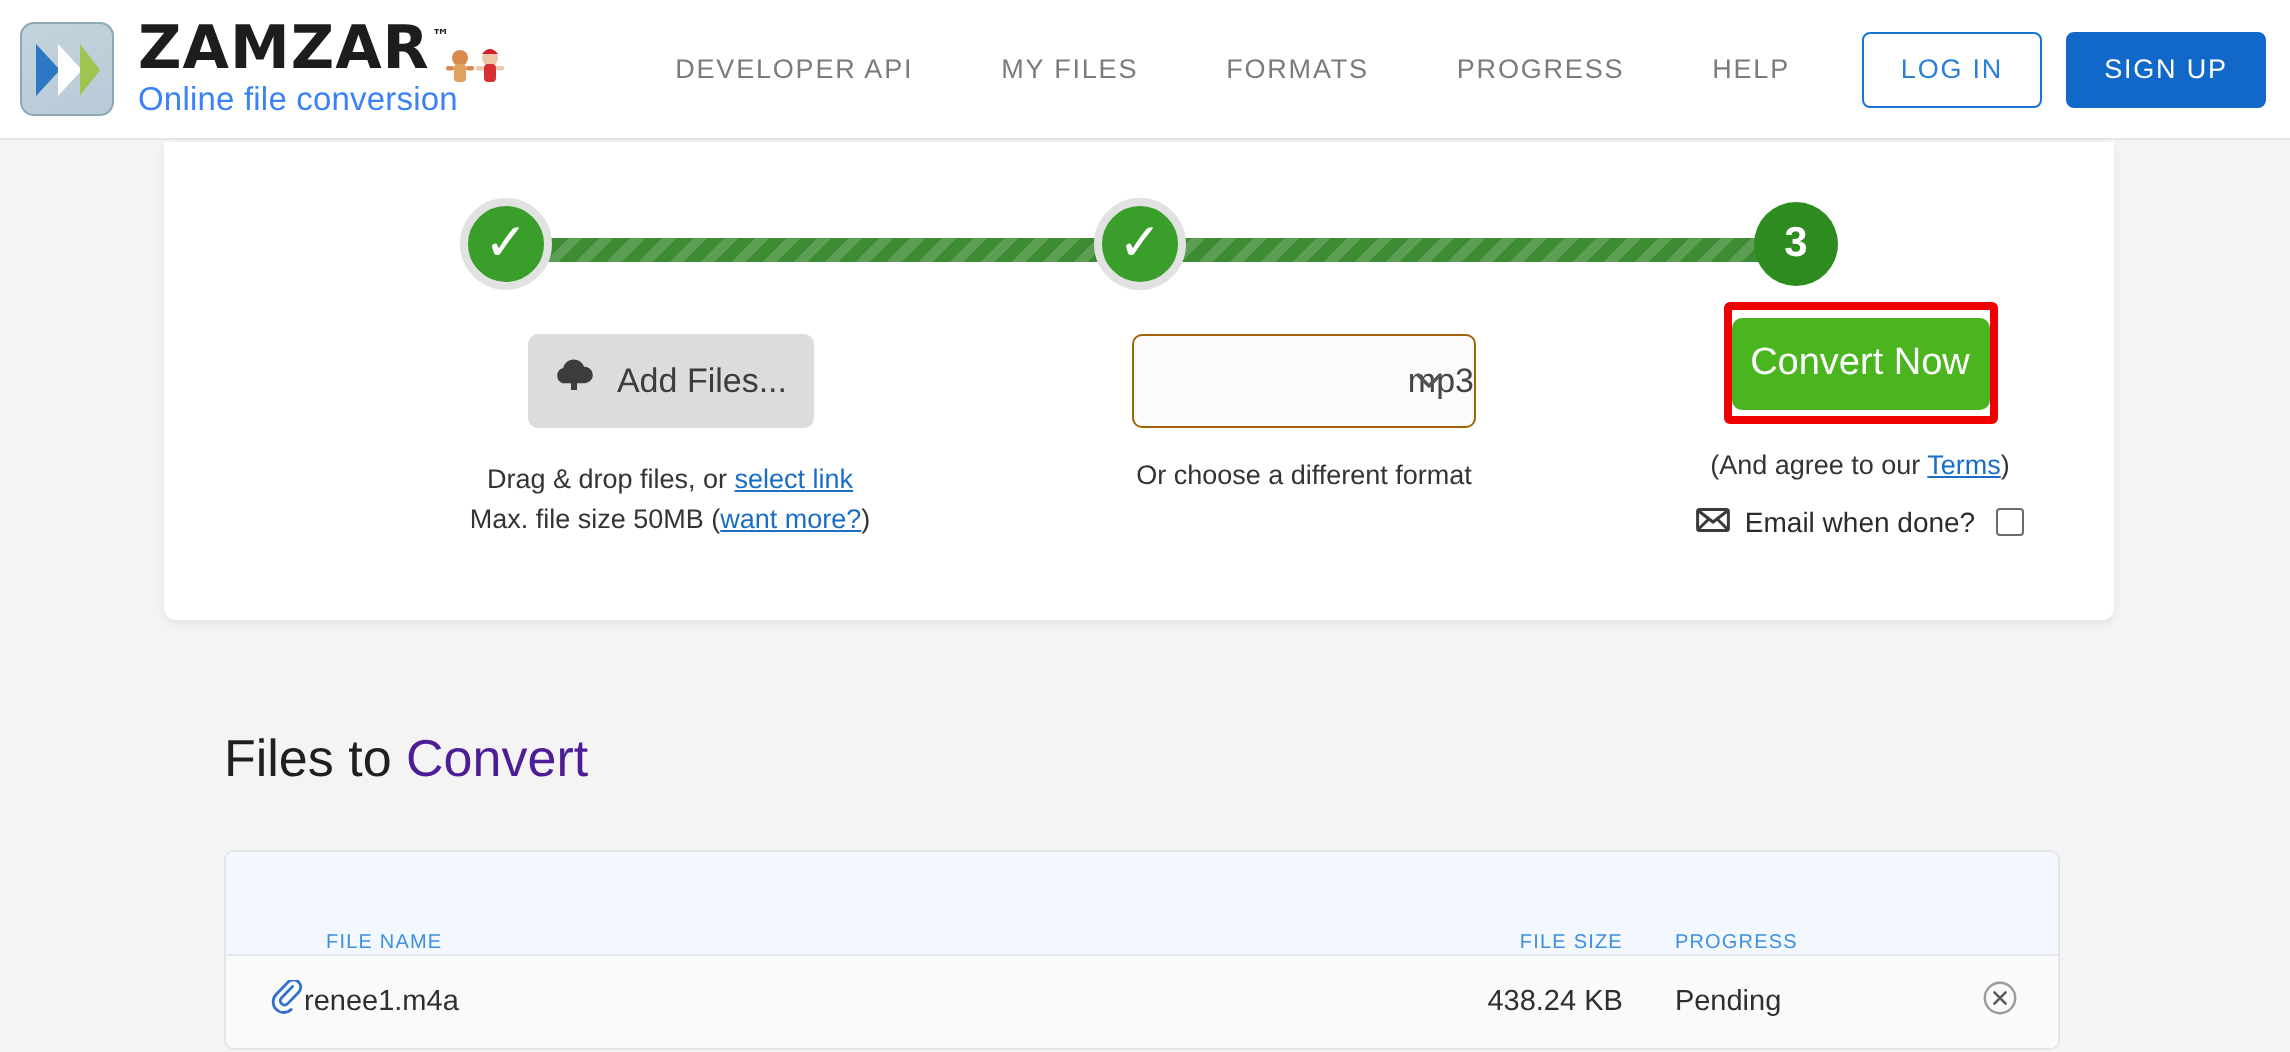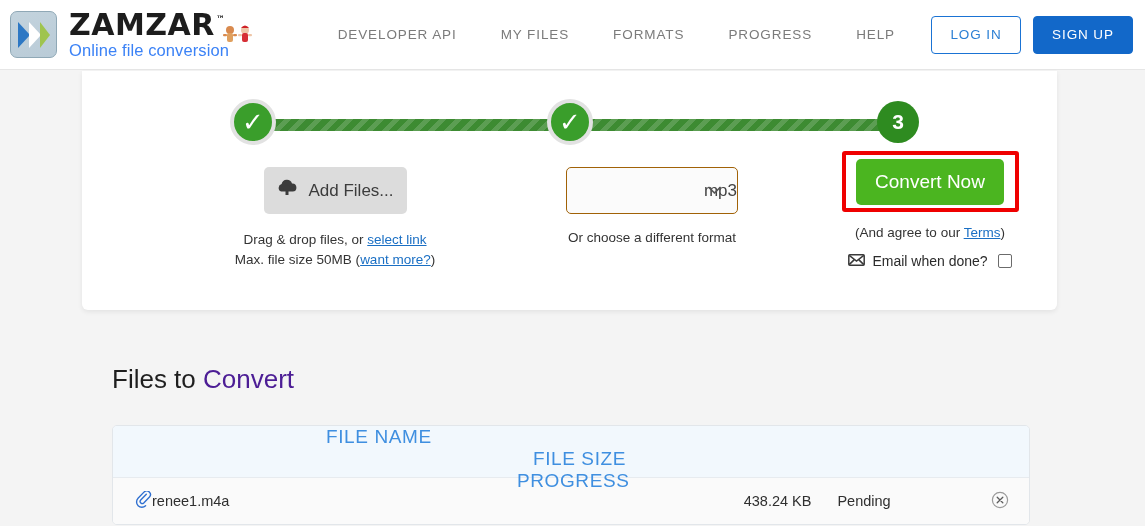--- a/index.html
+++ b/index.html
@@ -258,21 +258,21 @@
     font-size: 12px;
     line-height: 1;
   }
   .format-note {
     font-size: 13.5px;
     color: #343434;
     margin-top: 16px;
   }
 
   .convert-highlight {
-    width: 177px;
+    width: 137px;
     height: 61px;
     margin: 0 auto;
     border: 4px solid #ef0000;
     border-radius: 3px;
     box-sizing: border-box;
     display: flex;
     align-items: center;
     justify-content: center;
     background: #fff;
   }
@@ -334,28 +334,27 @@
     top: 425px;
     width: 918px;
     border: 1px solid #e2e6ea;
     border-radius: 5px;
     overflow: hidden;
     box-sizing: border-box;
     background: #fafafa;
   }
   .files-head {
     display: flex;
-    align-items: center;
+    align-items: flex-end;
     height: 51px;
     background: #f2f8fd;
     border-bottom: 1px solid #e7ebef;
     color: #3f8fe0;
-    font-size: 19px;
+    font-size: 10px;
     letter-spacing: 0.6px;
-    flex-direction: column;
   }
   .files-row {
     display: flex;
     align-items: center;
     height: 46px;
     background: #fafafa;
     font-size: 14.5px;
     color: #2f2f2f;
   }
   .c-name { width: 590px; padding-left: 50px; box-sizing: border-box; }

